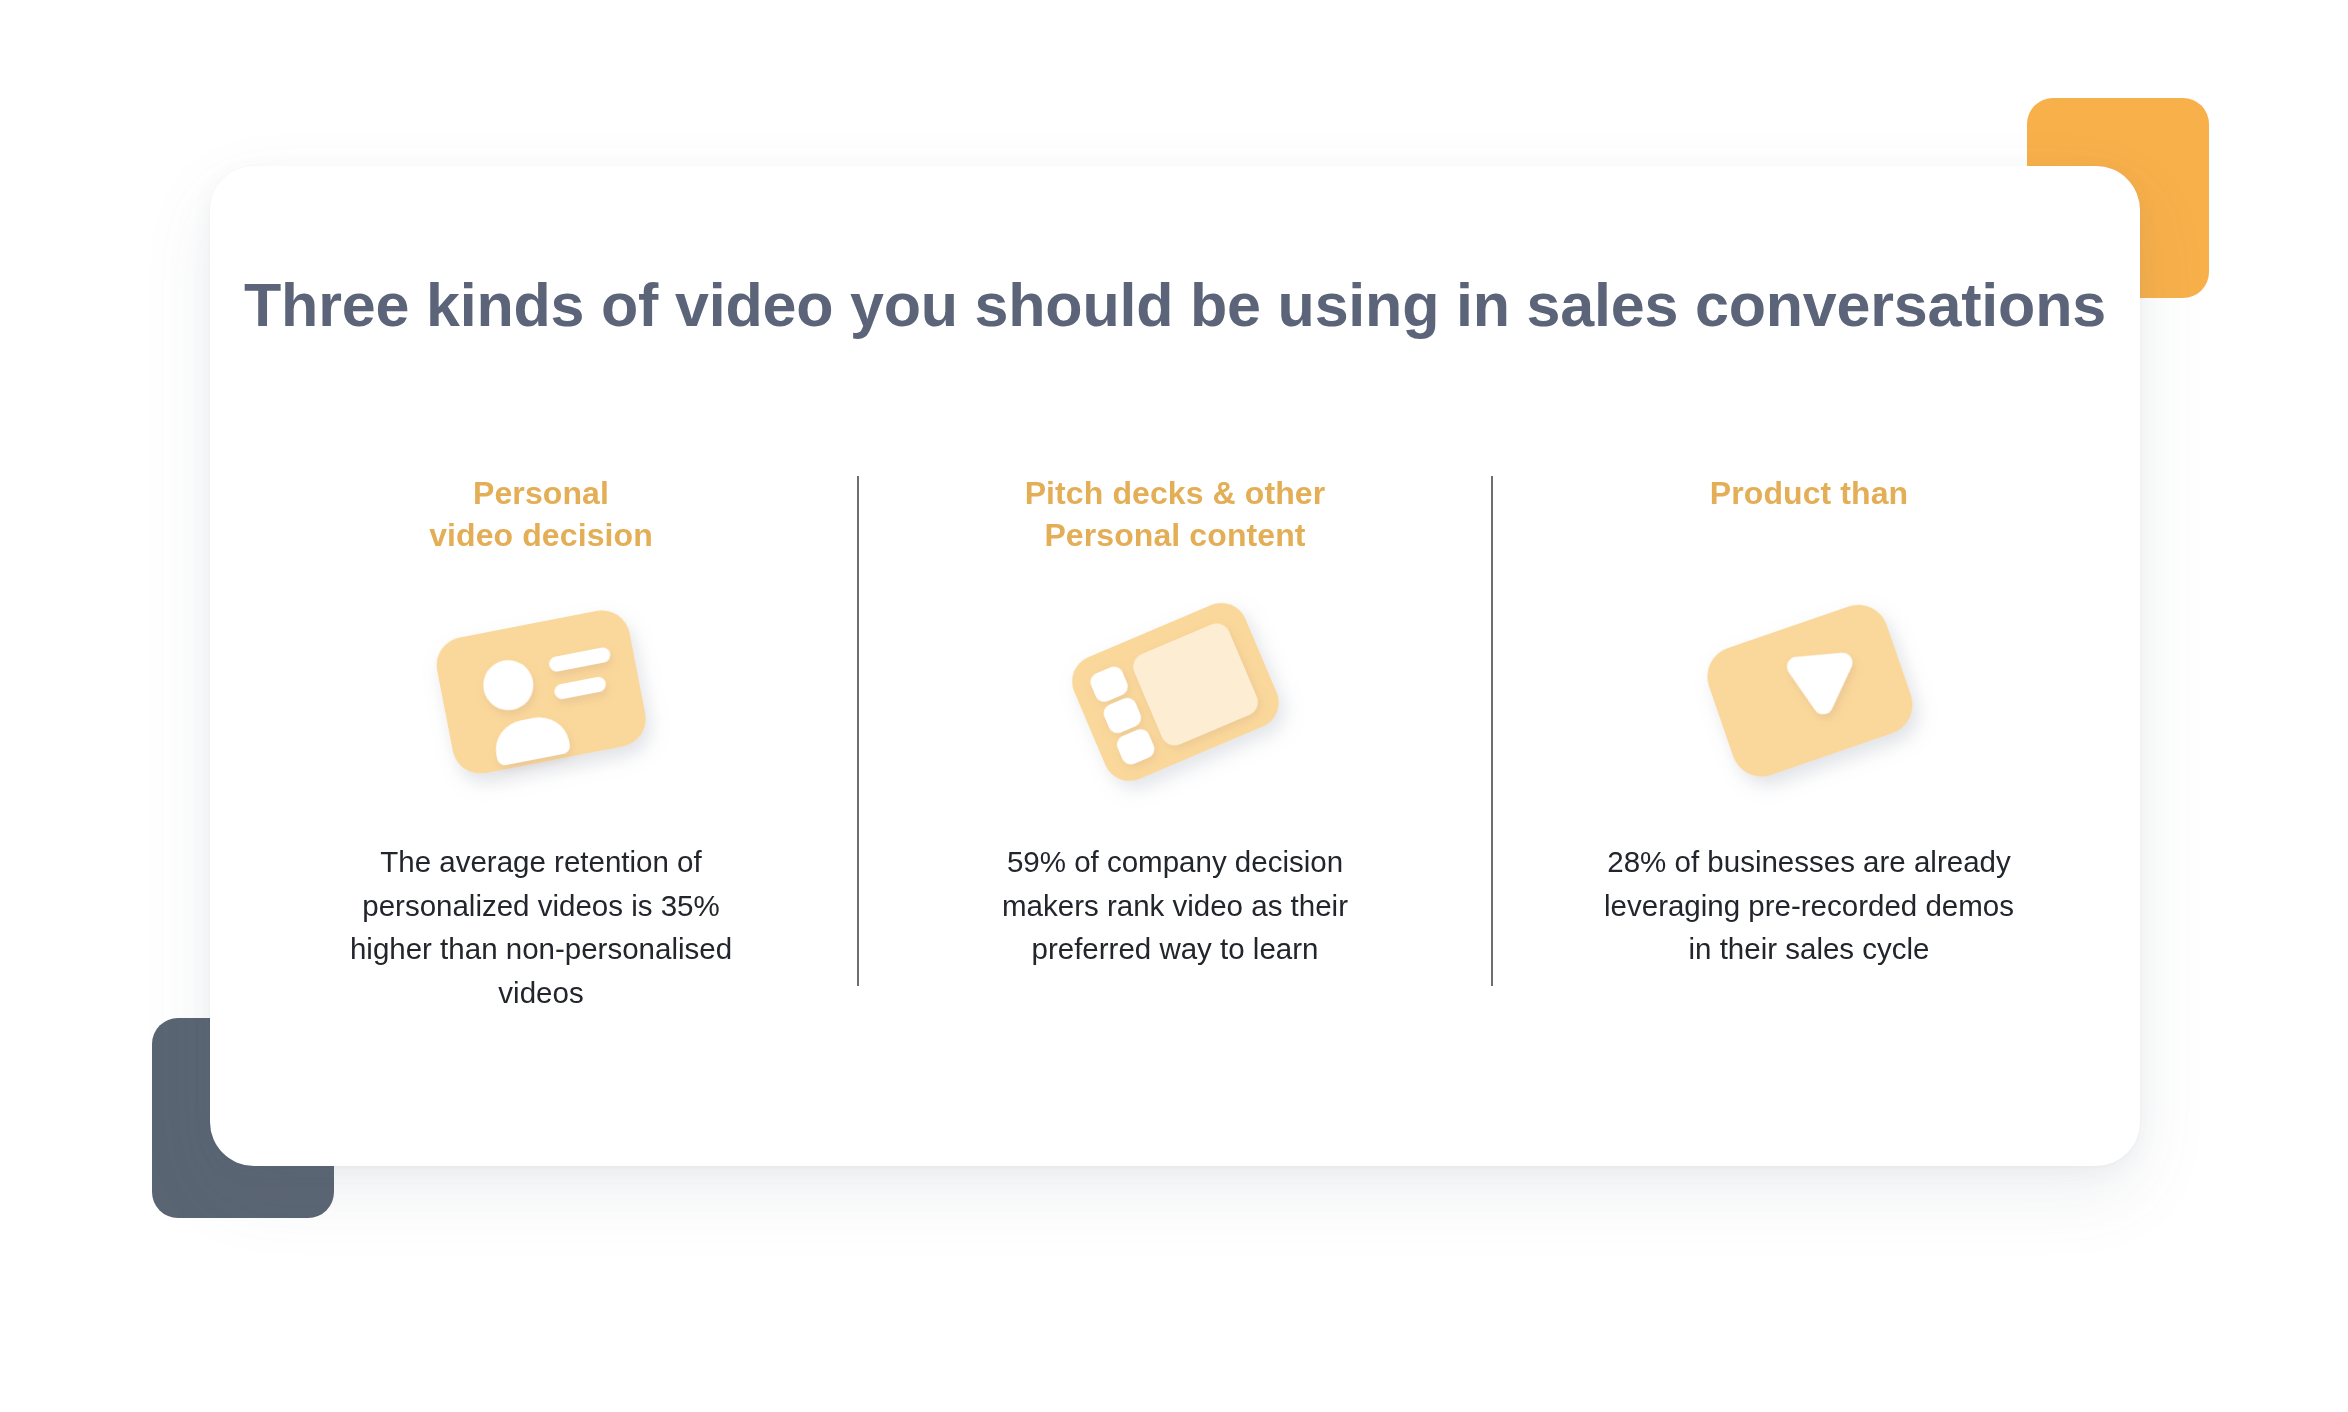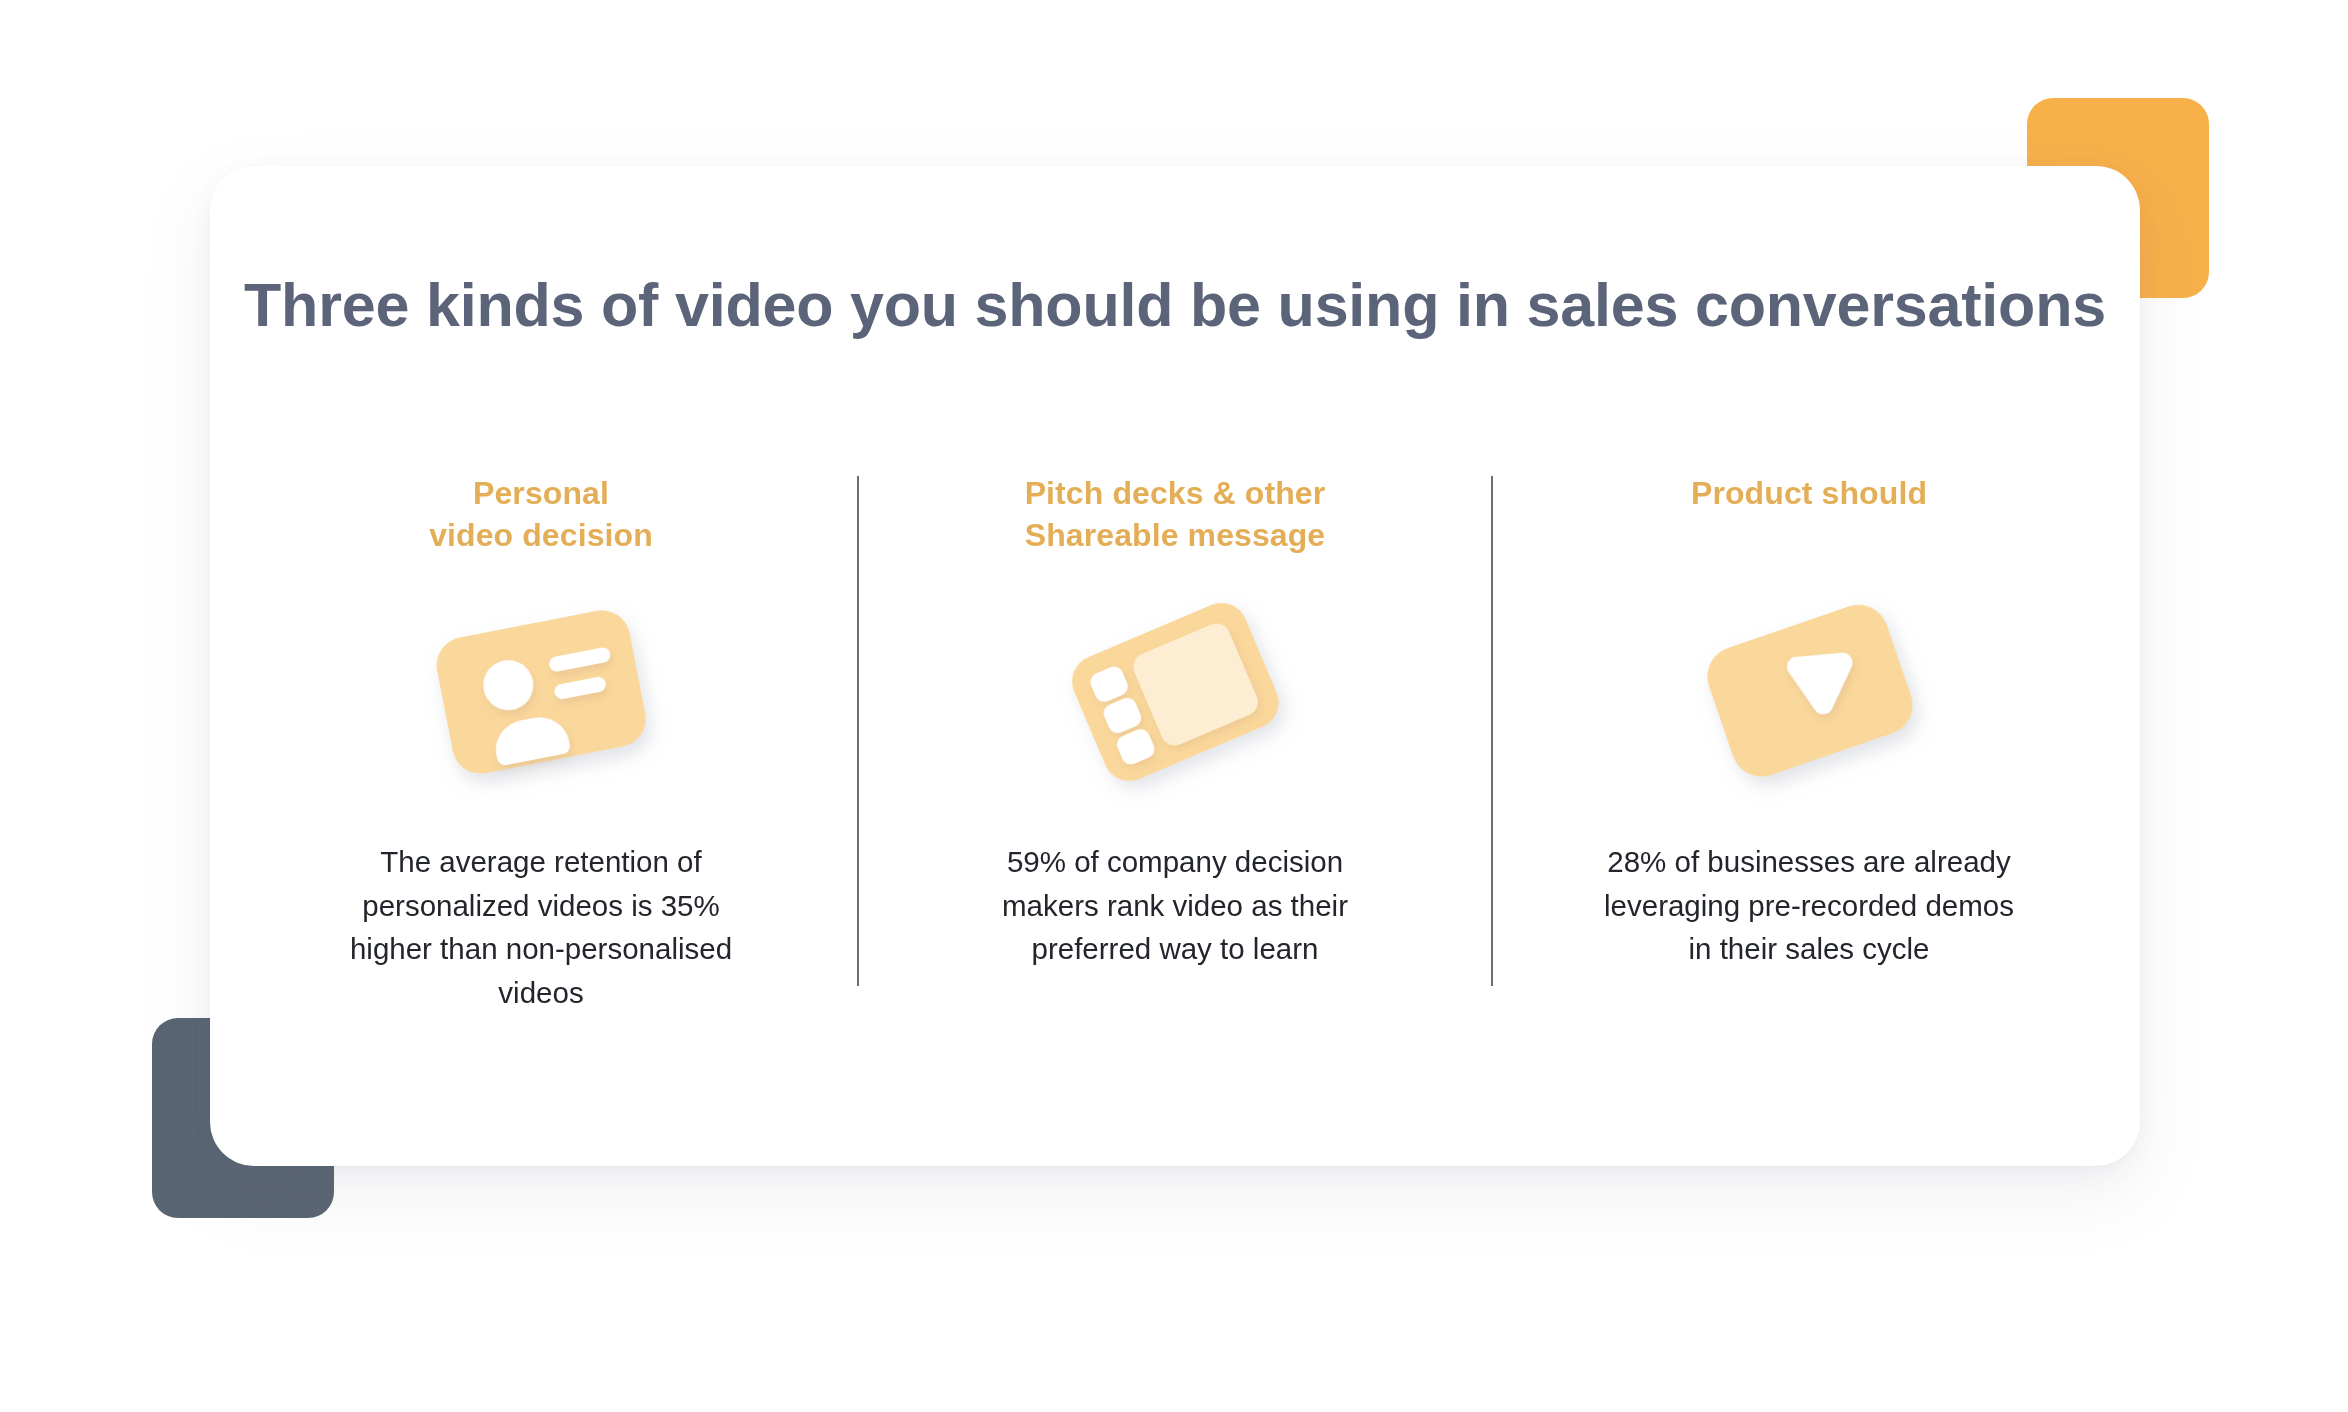--- a/index.html
+++ b/index.html
@@ -180,21 +180,21 @@
         </div>
 
         <div class="col-body">The average retention of personalized videos is 35% higher than non-personalised videos</div>
       </div>
 
       <div class="divider"></div>
 
       <div class="column col-2">
         <div class="col-heading">
           <div>Pitch decks &amp; other</div>
-          <div>Shareable message</div>
+          <div>Personal content</div>
         </div>
 
         <div class="icon-wrap">
           <svg width="230" height="190" viewBox="0 0 230 190" aria-hidden="true">
             <defs>
               <filter id="sh2" x="-45%" y="-45%" width="190%" height="190%">
                 <feDropShadow dx="3" dy="10" stdDeviation="9" flood-color="#9aa1ad" flood-opacity="0.28"></feDropShadow>
               </filter>
               <filter id="shw2" x="-60%" y="-60%" width="220%" height="220%">
                 <feDropShadow dx="1" dy="4" stdDeviation="4" flood-color="#b9927f" flood-opacity="0.20"></feDropShadow>
@@ -212,21 +212,21 @@
           </svg>
         </div>
 
         <div class="col-body">59% of company decision makers rank video as their preferred way to learn</div>
       </div>
 
       <div class="divider"></div>
 
       <div class="column col-3">
         <div class="col-heading">
-          <div>Product should</div>
+          <div>Product than</div>
           <div></div>
         </div>
 
         <div class="icon-wrap">
           <svg width="230" height="190" viewBox="0 0 230 190" aria-hidden="true">
             <defs>
               <filter id="sh3" x="-45%" y="-45%" width="190%" height="190%">
                 <feDropShadow dx="3" dy="10" stdDeviation="9" flood-color="#9aa1ad" flood-opacity="0.30"></feDropShadow>
               </filter>
               <filter id="shw3" x="-60%" y="-60%" width="220%" height="220%">

